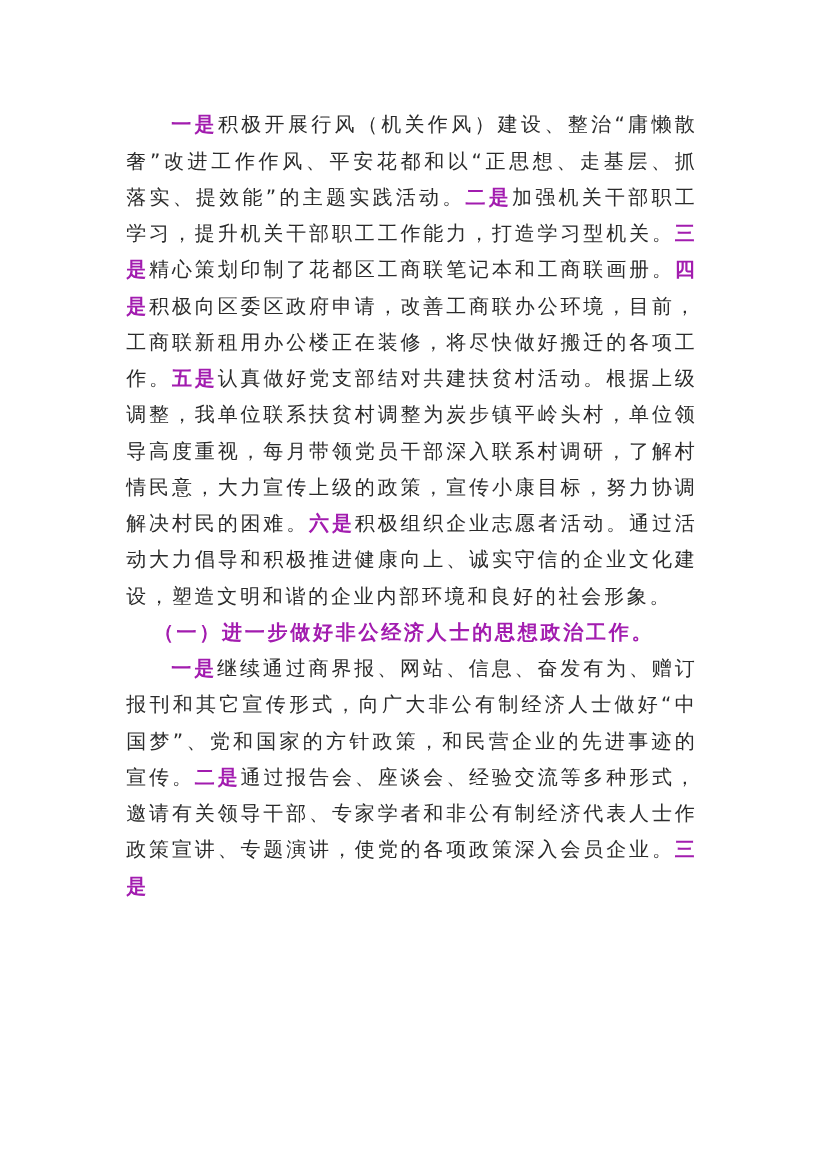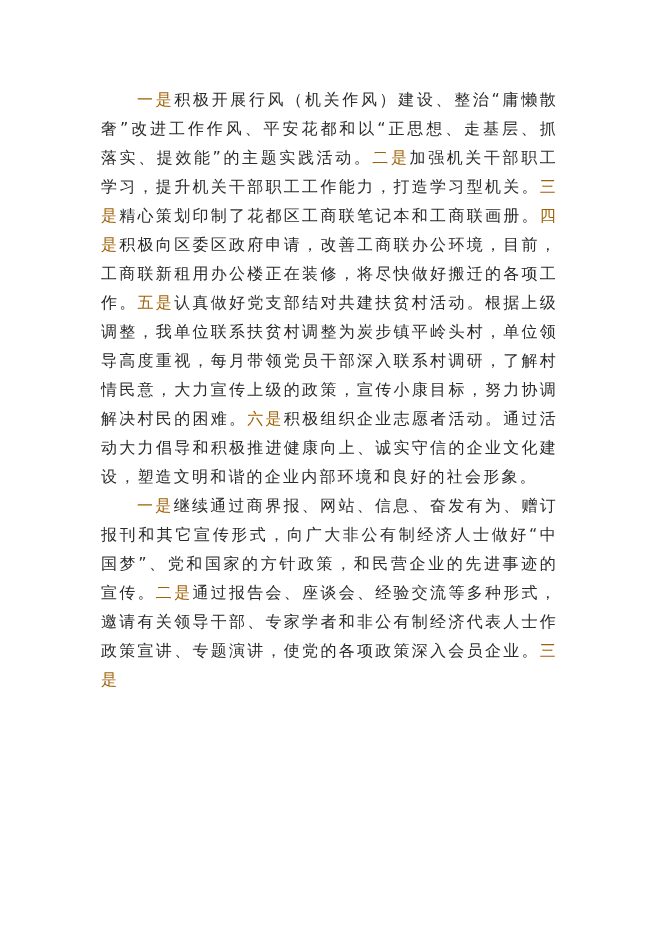--- a/index.html
+++ b/index.html
@@ -24,38 +24,39 @@
   .para {
     margin: 0;
     font-size: 16px;
     line-height: 29px;
     letter-spacing: 2.2px;
     text-align: justify;
     text-align-last: left;
     word-break: break-all;
   }
   .para.indent { text-indent: 36px; }
-  .para b, .heading { font-weight: normal; color: #a16207; }
+  .para b, .heading { font-weight: bold; color: #a21caf; }
   .heading {
     margin: 0;
     font-size: 16px;
     line-height: 29px;
     letter-spacing: 2.2px;
     text-indent: 22px;
   }
   .seg { }
 </style>
 </head>
 <body>
 
 <div class="page">
 
   <p class="para indent">
     <b>一是</b><span class="seg">积极开展行风（机关作风）建设、整治“庸懒散奢”改进工作作风、平安花都和以“正思想、走基层、抓落实、提效能”的主题实践活动。</span><b>二是</b><span class="seg">加强机关干部职工学习，提升机关干部职工工作能力，打造学习型机关。</span><b>三是</b><span class="seg">精心策划印制了花都区工商联笔记本和工商联画册。</span><b>四是</b><span class="seg">积极向区委区政府申请，改善工商联办公环境，目前，工商联新租用办公楼正在装修，将尽快做好搬迁的各项工作。</span><b>五是</b><span class="seg">认真做好党支部结对共建扶贫村活动。根据上级调整，我单位联系扶贫村调整为炭步镇平岭头村，单位领导高度重视，每月带领党员干部深入联系村调研，了解村情民意，大力宣传上级的政策，宣传小康目标，努力协调解决村民的困难。</span><b>六是</b><span class="seg">积极组织企业志愿者活动。通过活动大力倡导和积极推进健康向上、诚实守信的企业文化建设，塑造文明和谐的企业内部环境和良好的社会形象。</span>
   </p>
 
 
+  <p class="heading">（一）进一步做好非公经济人士的思想政治工作。</p>
 
   <p class="para indent">
     <b>一是</b><span class="seg">继续通过商界报、网站、信息、奋发有为、赠订报刊和其它宣传形式，向广大非公有制经济人士做好“中国梦”、党和国家的方针政策，和民营企业的先进事迹的宣传。</span><b>二是</b><span class="seg">通过报告会、座谈会、经验交流等多种形式，邀请有关领导干部、专家学者和非公有制经济代表人士作政策宣讲、专题演讲，使党的各项政策深入会员企业。</span><b>三是</b>
   </p>
 
 </div>
 
 </body></html>

